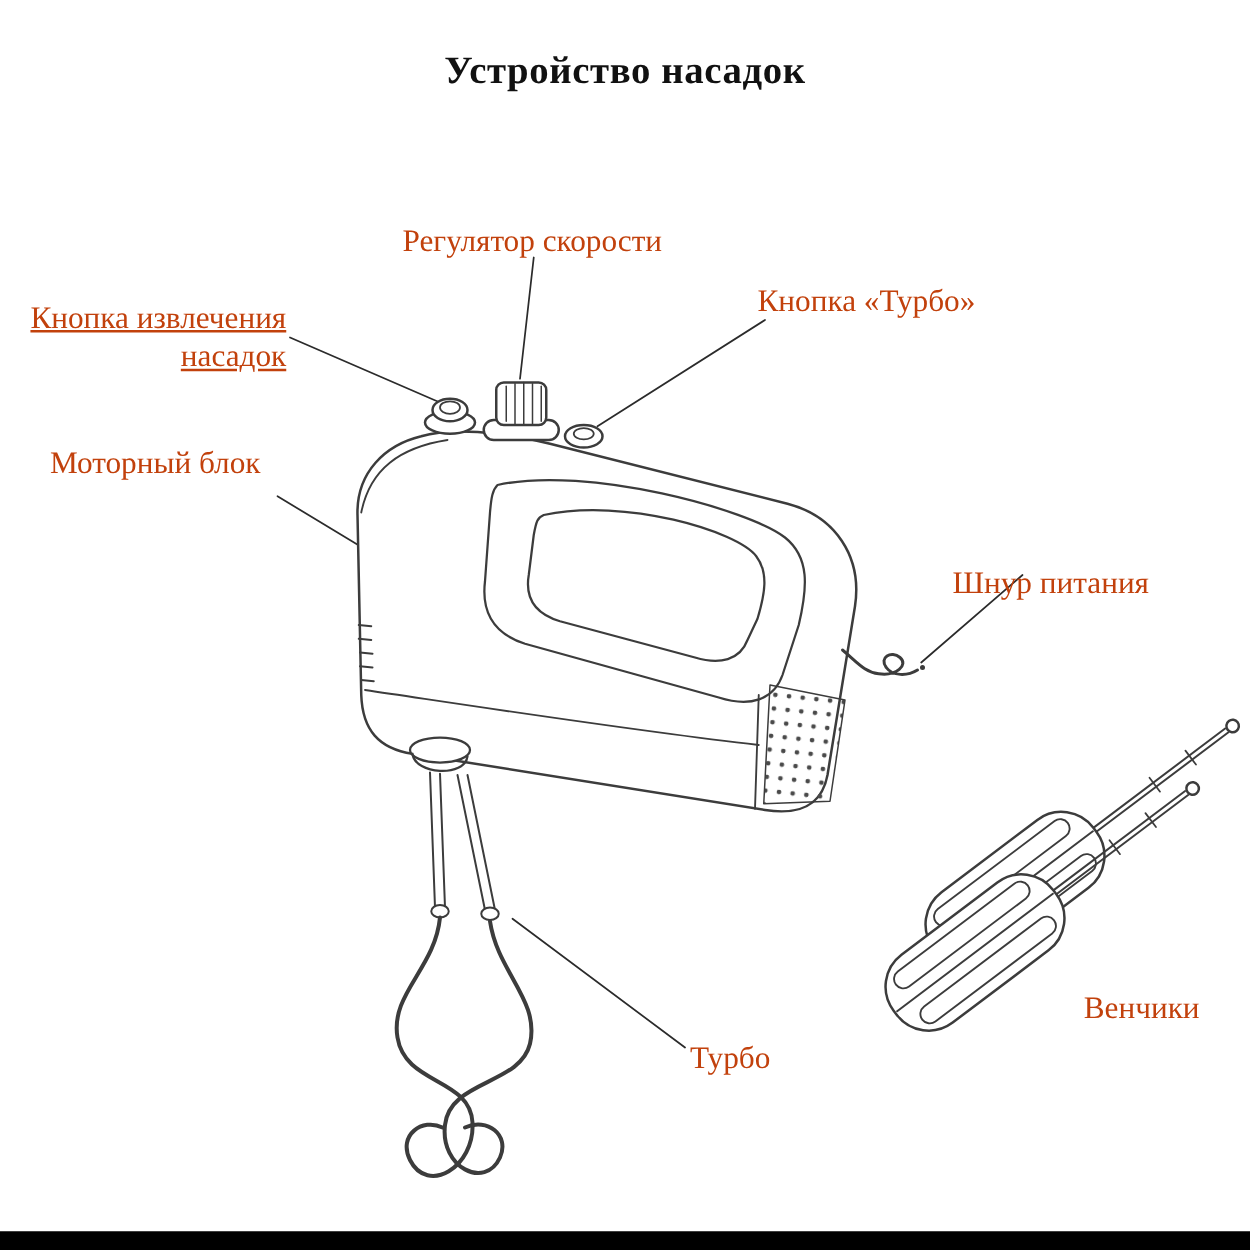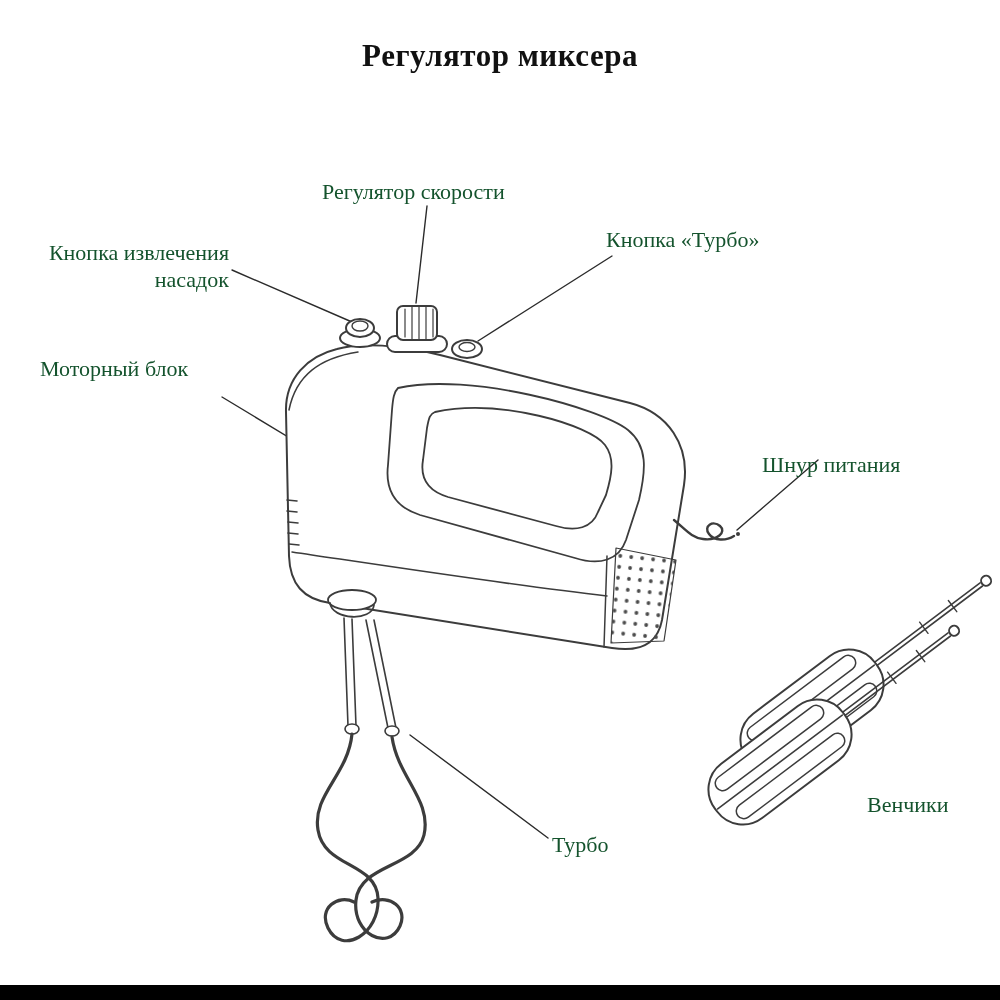--- a/index.html
+++ b/index.html
@@ -13,39 +13,39 @@
     color:#1b1b1b;
   }
   .title {
     position:absolute; top:38px; left:0; width:100%;
     margin:0; text-align:center;
     font-size:31px; font-weight:bold; color:#111;
     letter-spacing:0.5px;
   }
   .lbl {
     position:absolute;
-    font-size:22px; line-height:1.22;
+    font-size:25px; line-height:1.22;
     white-space:nowrap;
-    color:#14532d;
+    color:#c2410c;
   }
   .lbl-eject {
     width:225px; text-align:right; white-space:normal;
   }
   .diagram-svg { position:absolute; left:0; top:0; width:1000px; height:1000px; }
   .footer-bar {
     position:absolute; left:0; bottom:0; width:100%; height:15px;
     background:#000;
   }
 </style>
 </head>
 <body>
 
 <div class="canvas">
 
-  <h1 class="title">Регулятор миксера</h1>
+  <h1 class="title">Устройство насадок</h1>
 
   <svg class="diagram-svg" viewBox="0 0 1000 1000" fill="none" stroke="#3c3c3c" stroke-width="2" stroke-linecap="round" stroke-linejoin="round">
 
     <defs>
       <pattern id="ventdots" width="11" height="11" patternUnits="userSpaceOnUse" patternTransform="rotate(6)">
         <circle cx="4" cy="4" r="1.9" fill="#4a4a4a" stroke="none"></circle>
       </pattern>
       <g id="beater-shape">
         <line x1="78" y1="-2" x2="212" y2="-2" stroke-width="1.6"></line>
         <line x1="78" y1="2" x2="212" y2="2" stroke-width="1.6"></line>
@@ -147,21 +147,21 @@
     <g>
       <use href="#beater-shape" transform="translate(812,712) rotate(-37)"></use>
       <use href="#beater-shape" transform="translate(780,762) rotate(-37)"></use>
     </g>
   </svg>
 
   <div class="lbl" style="left:322px; top:179px;">Регулятор скорости</div>
 
   <div class="lbl" style="left:578px; top:227px;margin-left:28px;">Кнопка «Турбо»</div>
 
-  <div class="lbl lbl-eject" style="left:4px; top:240px;">Кнопка извлечения насадок</div>
+  <div class="lbl lbl-eject" style="left:4px; top:240px;text-decoration:underline;">Кнопка извлечения насадок</div>
 
   <div class="lbl" style="left:40px; top:356px;">Моторный блок</div>
 
   <div class="lbl" style="left:762px; top:452px;">Шнур питания</div>
 
   <div class="lbl" style="left:867px; top:752px;margin-top:40px;">Венчики</div>
 
   <div class="lbl" style="left:552px; top:832px;">Турбо</div>
 
   <div class="footer-bar"></div>

